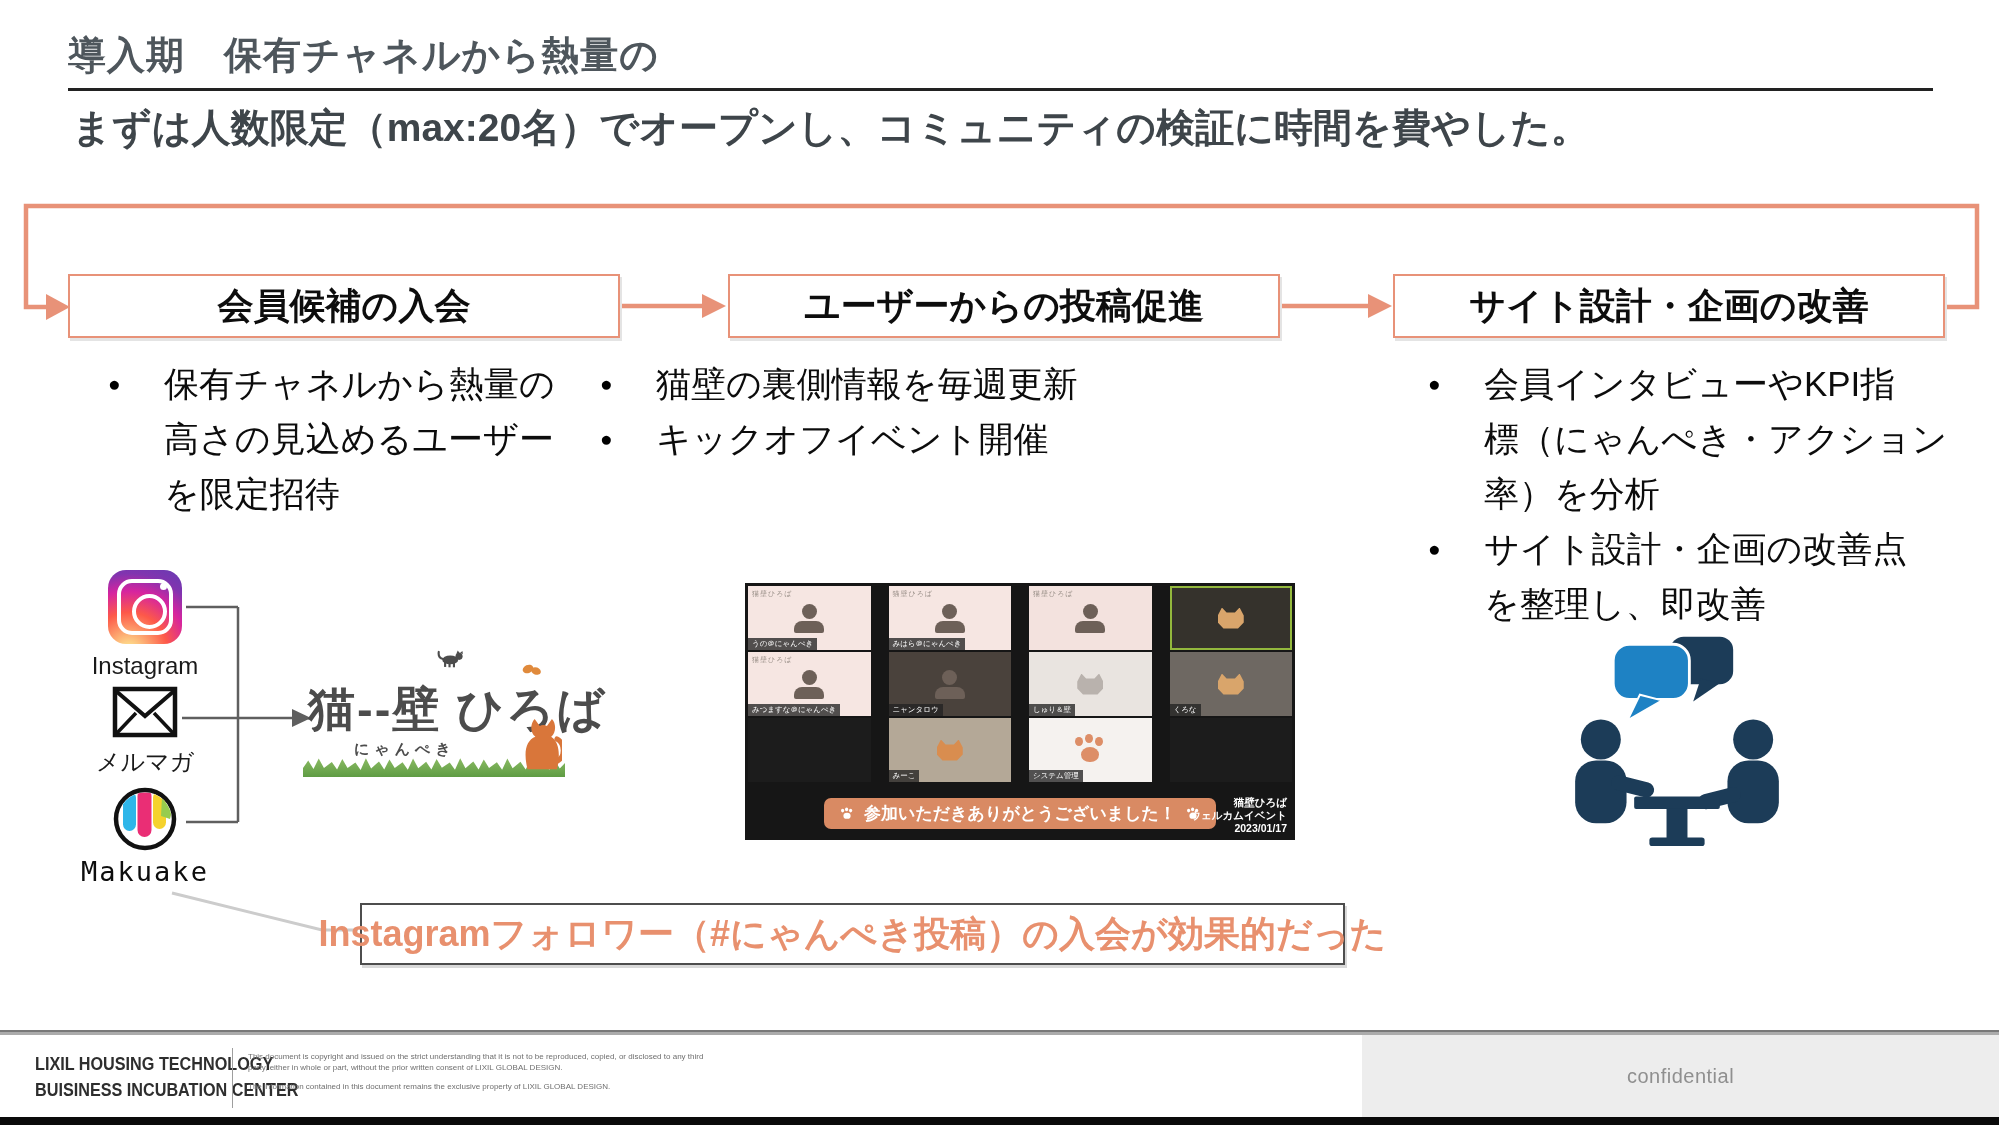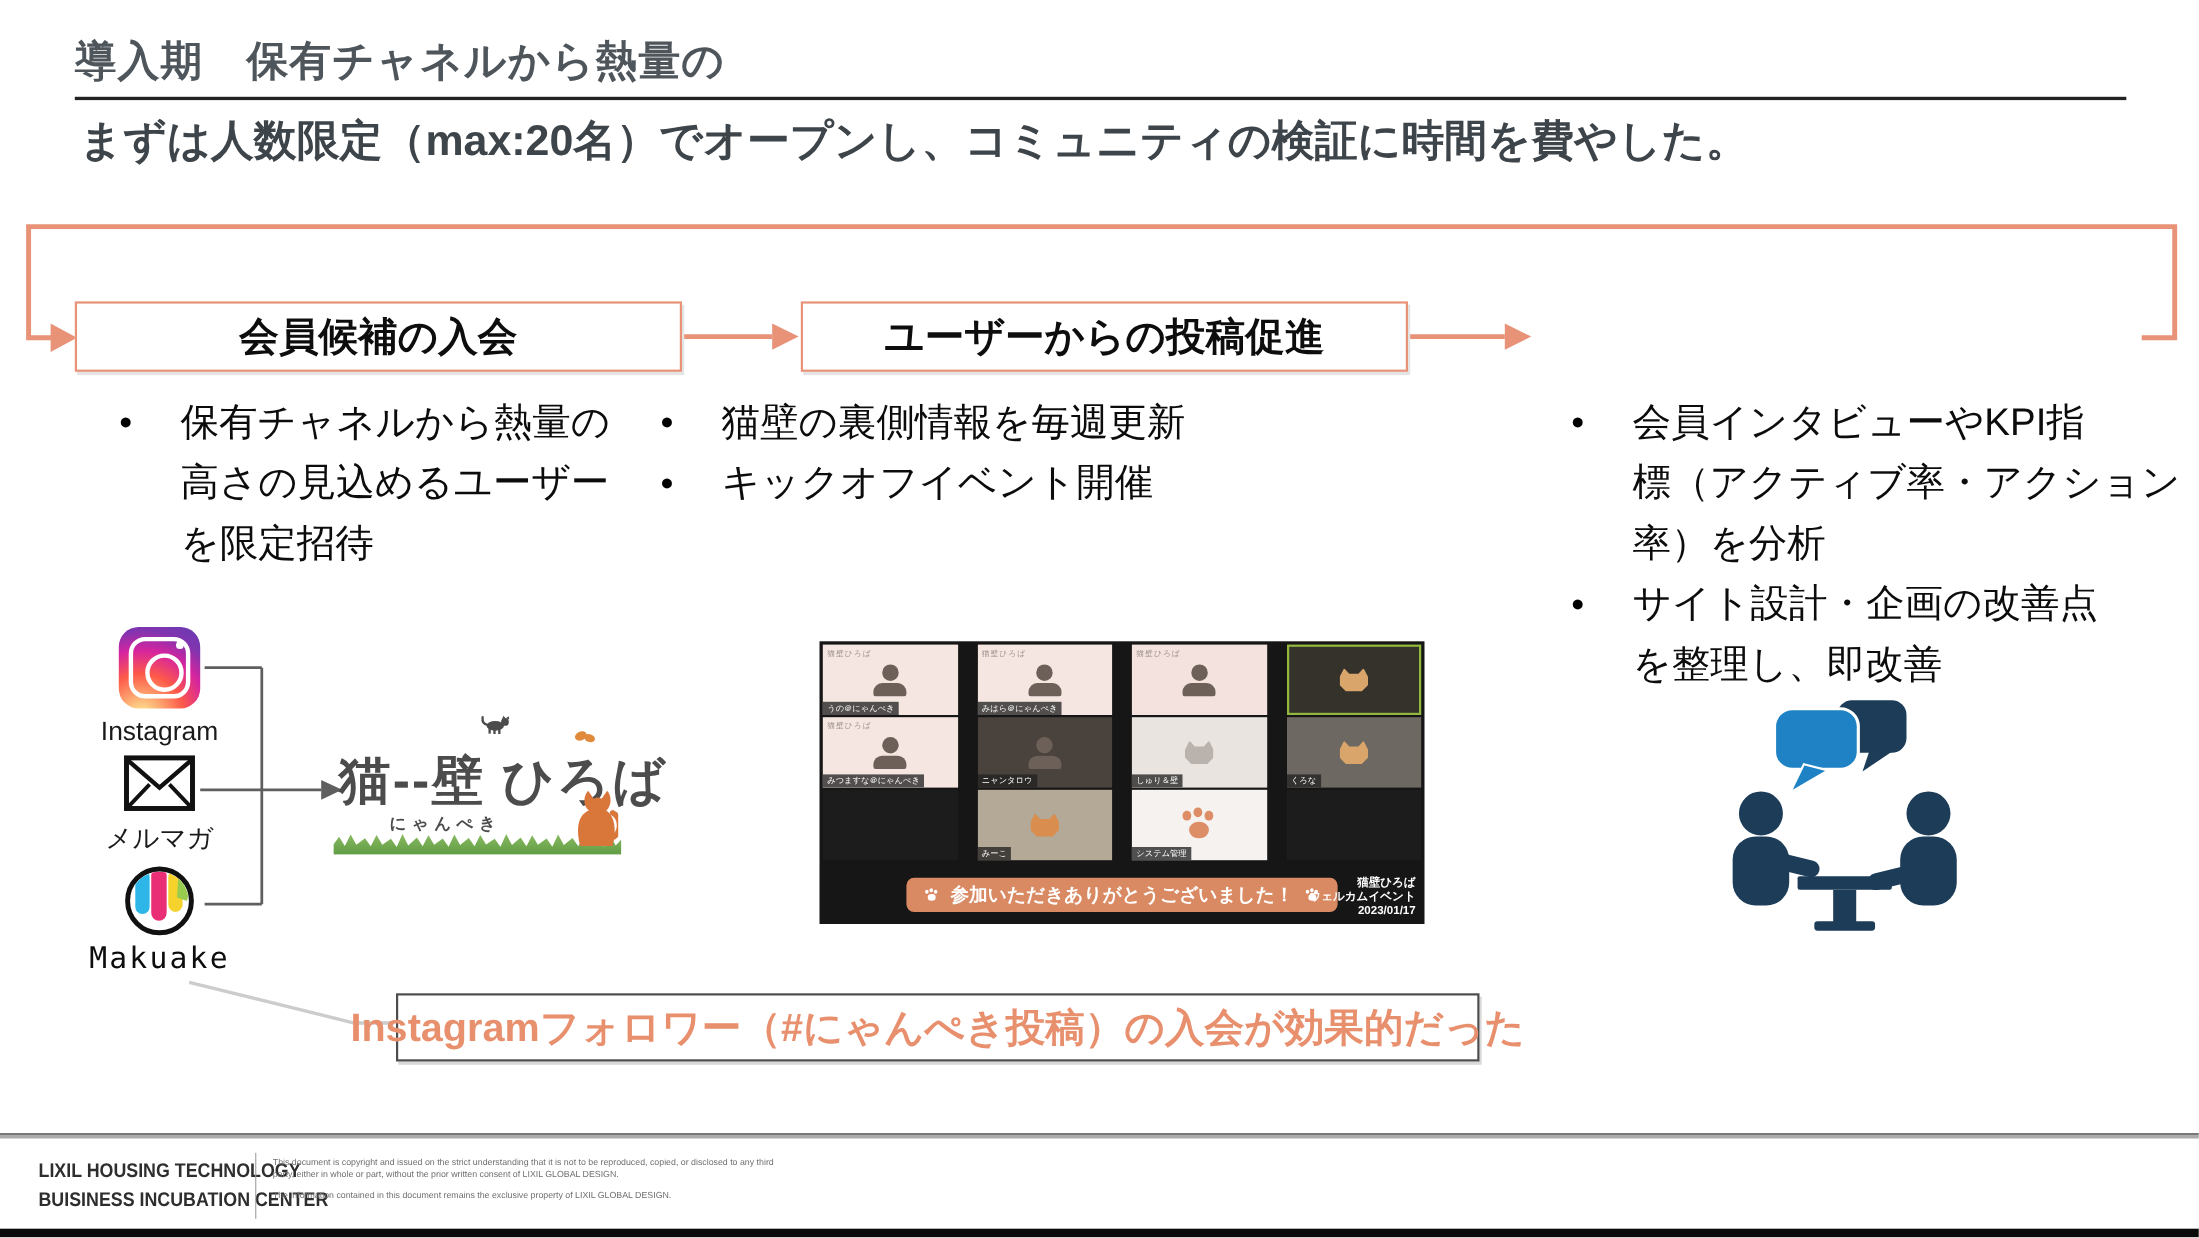--- a/index.html
+++ b/index.html
@@ -114,20 +114,21 @@
       <path d="M238 607 L238 822"></path>
       <path d="M186 822 L238 822"></path>
       <path d="M182 718 L292 718"></path>
     </g>
     <polygon points="292,709 311,718 292,727" fill="#5f5f5f"></polygon>
     <path d="M172 893 L322 930 L358 930" stroke="#cccccc" stroke-width="3" fill="none"></path>
   </svg>
 
   <div class="fbox" id="fbox1">会員候補の入会</div>
   <div class="fbox" id="fbox2">ユーザーからの投稿促進</div>
+  <div class="fbox" id="fbox3">サイト設計・企画の改善</div>
 
   <ul class="bul" id="bul1">
       <li>
         <span class="b-dot">●</span>
         <span class="b-text">保有チャネルから熱量の
 高さの見込めるユーザー
 を限定招待</span>
       </li>
     </ul>
   <ul class="bul" id="bul2">
@@ -137,21 +138,21 @@
       </li>
       <li>
         <span class="b-dot">●</span>
         <span class="b-text">キックオフイベント開催</span>
       </li>
     </ul>
   <ul class="bul" id="bul3">
       <li>
         <span class="b-dot">●</span>
         <span class="b-text">会員インタビューやKPI指
-標（アクティブ率・アクション
+標（にゃんぺき・アクション
 率）を分析</span>
       </li>
       <li>
         <span class="b-dot">●</span>
         <span class="b-text">サイト設計・企画の改善点
 を整理し、即改善</span>
       </li>
     </ul>
 
   <div class="ig">
@@ -306,20 +307,21 @@
       <rect x="146" y="158" width="46" height="16" rx="8" transform="rotate(-14 192 166)"></rect>
       <rect x="80" y="170" width="90" height="13" rx="2"></rect>
       <rect x="114" y="183" width="22" height="32"></rect>
       <rect x="96" y="213" width="58" height="9" rx="3"></rect>
     </g>
   </svg>
 
   <div class="hl">Instagramフォロワー（#にゃんぺき投稿）の入会が効果的だった</div>
 
   <div class="f-rule"></div>
+  <div class="f-conf">confidential</div>
   <div class="f-org">
     <div>LIXIL HOUSING TECHNOLOGY</div>
     <div>BUISINESS INCUBATION CENTER</div>
   </div>
   <div class="f-div"></div>
   <div class="f-legal">
     <p>This document is copyright and issued on the strict understanding that it is not to be reproduced, copied, or disclosed to any third party, either in whole or part, without  the prior written consent of LIXIL GLOBAL DESIGN.</p>
     <p>The information contained in this document remains the exclusive property of LIXIL GLOBAL DESIGN.</p>
   </div>
   <div class="f-bar"></div>

